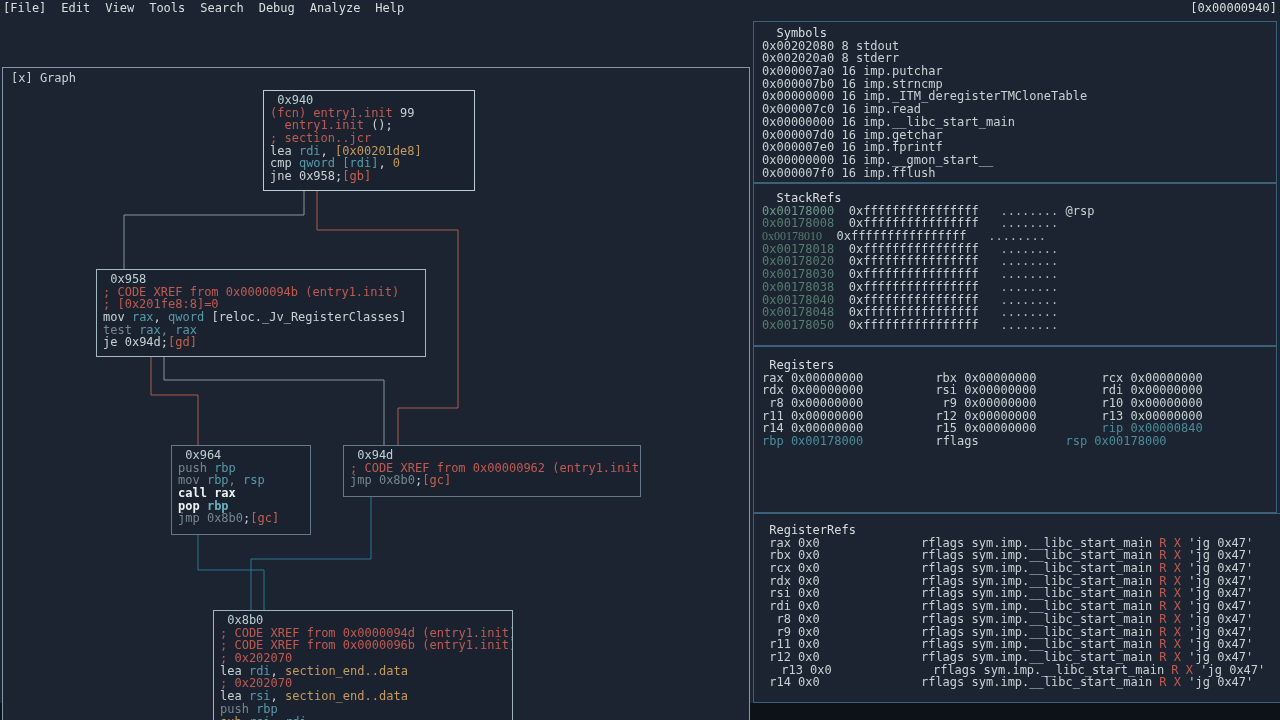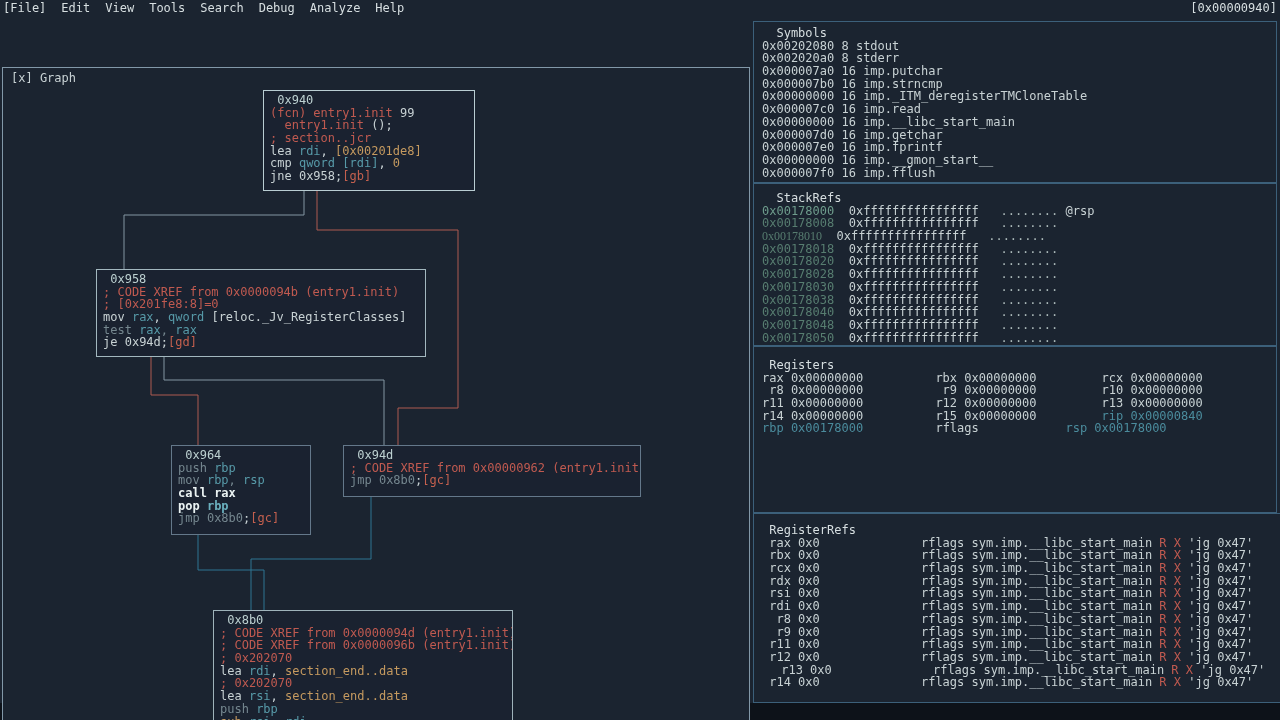--- a/index.html
+++ b/index.html
@@ -129,33 +129,33 @@
 </div>
 
 <div class="panel stk" style="left:753px;top:183px;width:524px;height:163px;">
   <div class="ptitle ln">  StackRefs</div>
   <div class="pbody">
       <div class="ln"><span style="color: rgb(110, 156, 140);">0x00178000</span><span style="color: rgb(200, 210, 212);">  </span><span style="color: rgb(200, 210, 212);">0xffffffffffffffff</span><span style="color: rgb(200, 210, 212);">   </span><span style="color: rgb(170, 184, 184);">........</span><span style="color: rgb(200, 210, 212);"> @rsp</span></div>
       <div class="ln"><span style="color: rgb(87, 125, 112);">0x00178008</span><span style="color: rgb(200, 210, 212);">  </span><span style="color: rgb(200, 210, 212);">0xffffffffffffffff</span><span style="color: rgb(200, 210, 212);">   </span><span style="color: rgb(170, 184, 184);">........</span></div>
       <div class="ln"><span style="color: rgb(87, 125, 112); font-family: Liberation Serif, serif;">0x00178010</span><span style="color: rgb(200, 210, 212);">  </span><span style="color: rgb(200, 210, 212);">0xffffffffffffffff</span><span style="color: rgb(200, 210, 212);">   </span><span style="color: rgb(170, 184, 184);">........</span></div>
       <div class="ln"><span style="color: rgb(87, 125, 112);">0x00178018</span><span style="color: rgb(200, 210, 212);">  </span><span style="color: rgb(200, 210, 212);">0xffffffffffffffff</span><span style="color: rgb(200, 210, 212);">   </span><span style="color: rgb(170, 184, 184);">........</span></div>
       <div class="ln"><span style="color: rgb(87, 125, 112);">0x00178020</span><span style="color: rgb(200, 210, 212);">  </span><span style="color: rgb(200, 210, 212);">0xffffffffffffffff</span><span style="color: rgb(200, 210, 212);">   </span><span style="color: rgb(170, 184, 184);">........</span></div>
-      <div class="ln"><span style="color: rgb(87, 125, 112);">0x00178028</span><span style="color: rgb(200, 210, 212);">  </span><span style="color: rgb(200, 210, 212);">0xffffffffffffffff</span><span style="color: rgb(200, 210, 212);">   </span><span style="color: rgb(170, 184, 184);">........</span></div>
       <div class="ln"><span style="color: rgb(87, 125, 112);">0x00178030</span><span style="color: rgb(200, 210, 212);">  </span><span style="color: rgb(200, 210, 212);">0xffffffffffffffff</span><span style="color: rgb(200, 210, 212);">   </span><span style="color: rgb(170, 184, 184);">........</span></div>
       <div class="ln"><span style="color: rgb(87, 125, 112);">0x00178038</span><span style="color: rgb(200, 210, 212);">  </span><span style="color: rgb(200, 210, 212);">0xffffffffffffffff</span><span style="color: rgb(200, 210, 212);">   </span><span style="color: rgb(170, 184, 184);">........</span></div>
       <div class="ln"><span style="color: rgb(87, 125, 112);">0x00178040</span><span style="color: rgb(200, 210, 212);">  </span><span style="color: rgb(200, 210, 212);">0xffffffffffffffff</span><span style="color: rgb(200, 210, 212);">   </span><span style="color: rgb(170, 184, 184);">........</span></div>
       <div class="ln"><span style="color: rgb(87, 125, 112);">0x00178048</span><span style="color: rgb(200, 210, 212);">  </span><span style="color: rgb(200, 210, 212);">0xffffffffffffffff</span><span style="color: rgb(200, 210, 212);">   </span><span style="color: rgb(170, 184, 184);">........</span></div>
       <div class="ln"><span style="color: rgb(87, 125, 112);">0x00178050</span><span style="color: rgb(200, 210, 212);">  </span><span style="color: rgb(200, 210, 212);">0xffffffffffffffff</span><span style="color: rgb(200, 210, 212);">   </span><span style="color: rgb(170, 184, 184);">........</span></div>
     </div>
 </div>
 
 <div class="panel regs" style="left:753px;top:346px;width:524px;height:167px;">
   <div class="ptitle ln"> Registers</div>
   <div class="pbody">
       <div class="ln"><span style="color: rgb(200, 210, 212);">rax 0x00000000          rbx 0x00000000         rcx 0x00000000</span></div>
+      <div class="ln"><span style="color: rgb(200, 210, 212);">rdx 0x00000000          rsi 0x00000000         rdi 0x00000000</span></div>
       <div class="ln"><span style="color: rgb(200, 210, 212);"> r8 0x00000000           r9 0x00000000         r10 0x00000000</span></div>
       <div class="ln"><span style="color: rgb(200, 210, 212);">r11 0x00000000          r12 0x00000000         r13 0x00000000</span></div>
       <div class="ln"><span style="color: rgb(200, 210, 212);">r14 0x00000000          r15 0x00000000         </span><span style="color: rgb(75, 140, 157);">rip 0x00000840</span></div>
       <div class="ln"><span style="color: rgb(75, 140, 157);">rbp 0x00178000</span><span style="color: rgb(200, 210, 212);">          rflags            </span><span style="color: rgb(75, 140, 157);">rsp 0x00178000</span></div>
     </div>
 </div>
 
 <div class="panel rref" style="left:753px;top:513px;width:551px;height:190px;">
   <div class="ptitle ln"> RegisterRefs</div>
   <div class="pbody">

